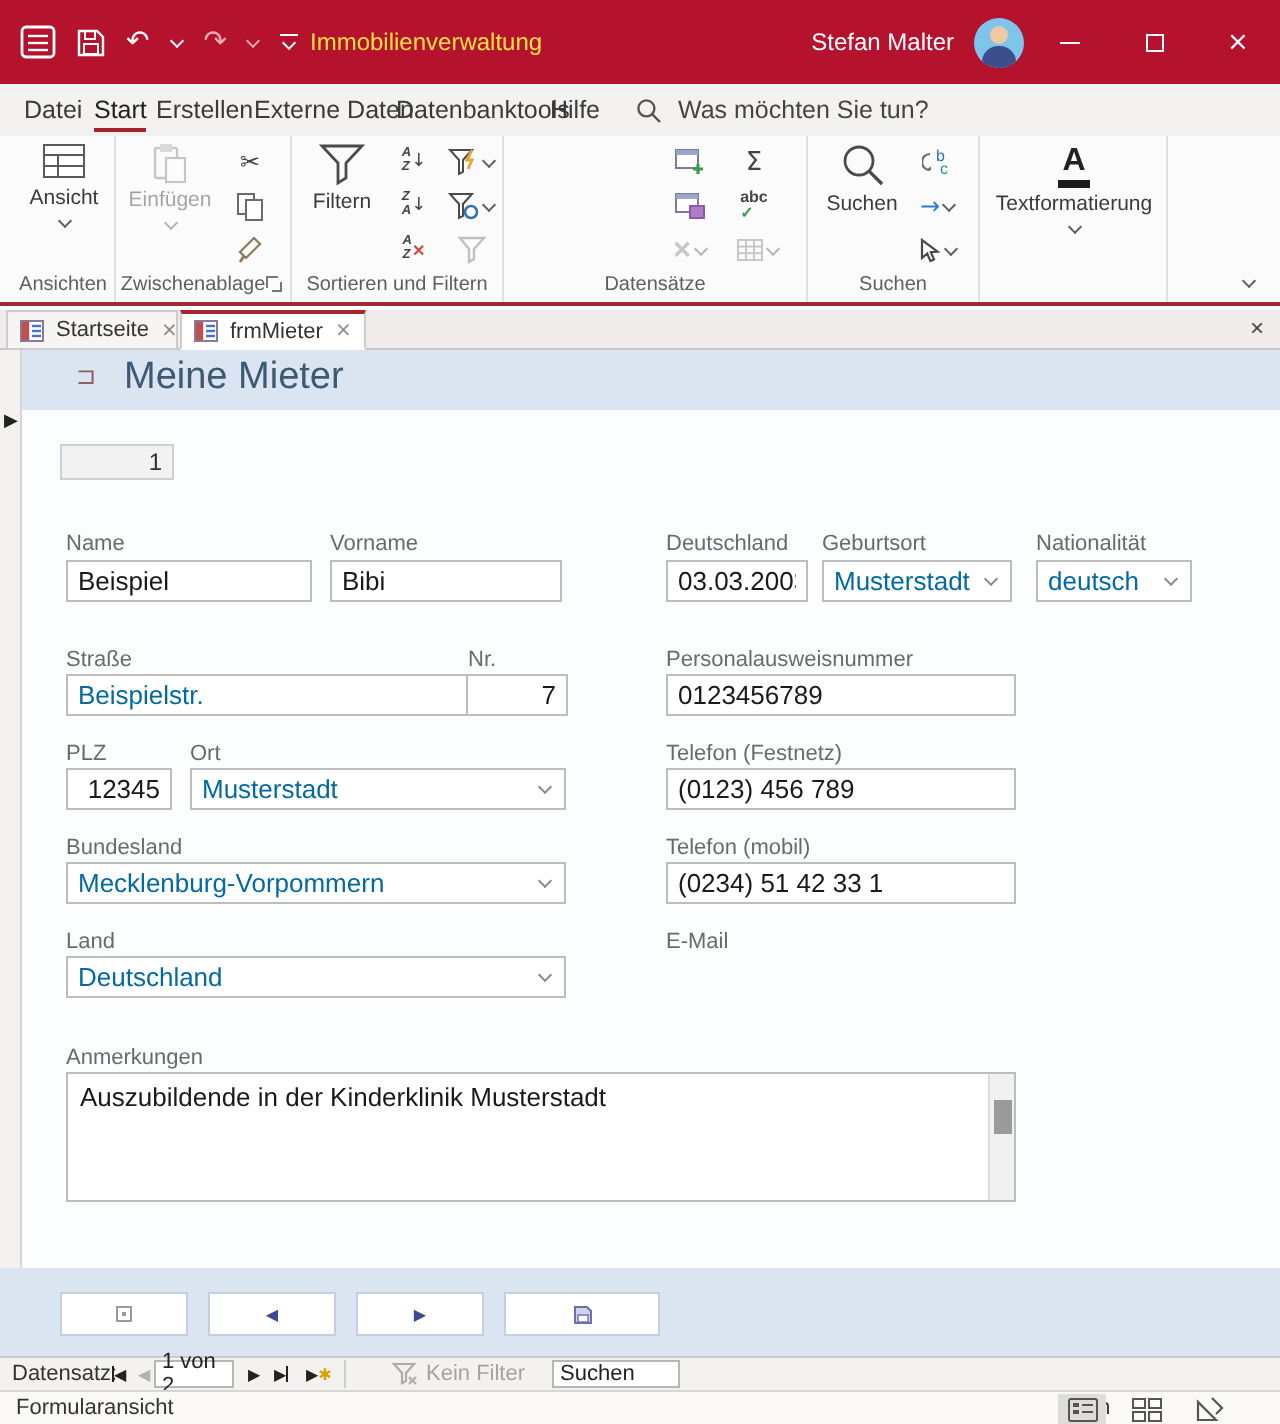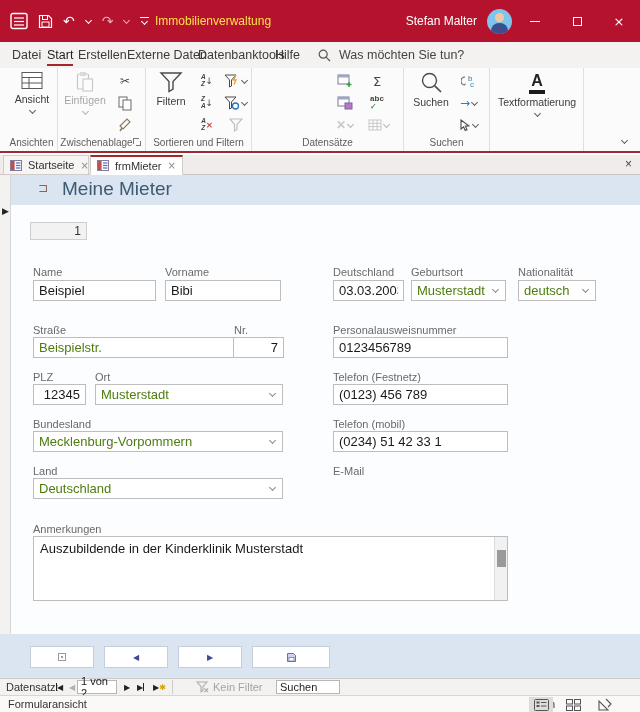--- a/index.html
+++ b/index.html
@@ -82,21 +82,21 @@
   .formtitle{position:absolute;left:51px;top:3px;font-size:19px;color:#3d5a73;}
   .formbody{position:absolute;left:11px;top:205px;width:629px;height:429px;background:#fcfdfe;}
   .idbox{position:absolute;left:19px;top:17px;width:57px;height:18px;background:#f2f2f2;
     border:1px solid #cfcfcf;font-size:12px;color:#333;text-align:right;padding:1px 5px 0 0;}
   .flabel{position:absolute;font-size:11px;color:#6a6a6a;white-space:nowrap;}
   .tbox{position:absolute;height:21px;border:1px solid #bdbdbd;background:#fff;
     font-family:"Liberation Sans",sans-serif;font-size:13px;color:#1a1a1a;padding:0 5px;}
   .tbox.ra{text-align:right;}
   .cbox{position:absolute;height:21px;border:1px solid #bdbdbd;background:#fff;
     display:flex;align-items:center;}
-  .cval{flex:1;font-size:13px;color:#4d7c0f;padding-left:5px;white-space:nowrap;overflow:hidden;}
+  .cval{flex:1;font-size:13px;color:#0369a1;padding-left:5px;white-space:nowrap;overflow:hidden;}
   .cchev{width:7px;height:7px;position:relative;margin-right:6px;flex:none;}
   .cchev::after{content:"";position:absolute;left:1px;top:0;width:4px;height:4px;
     border-right:1.3px solid #8a8a8a;border-bottom:1.3px solid #8a8a8a;transform:rotate(45deg);}
   .memo{position:absolute;left:22px;top:331px;width:475px;height:65px;border:1px solid #bdbdbd;
     background:#fff;}
   .memotext{position:absolute;left:6px;top:4px;right:16px;font-size:13px;color:#1a1a1a;}
   .memosb{position:absolute;right:0;top:0;width:13px;height:63px;background:#f1f1f1;
     border-left:1px solid #dcdcdc;}
   .memothumb{position:absolute;left:2px;top:13px;width:9px;height:17px;background:#9a9a9a;}
   

